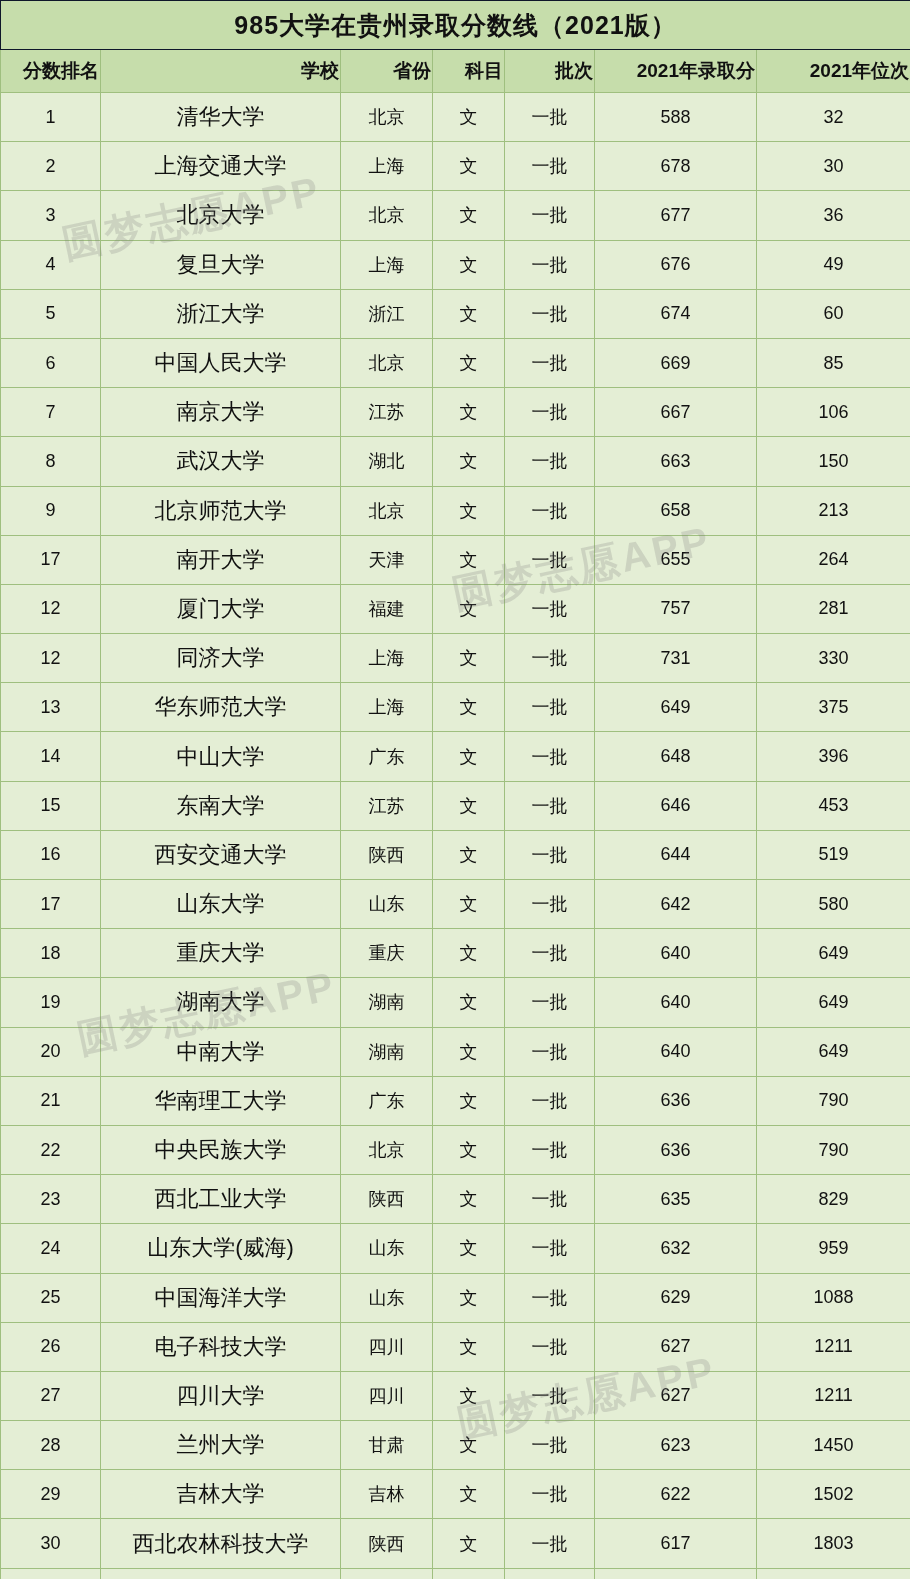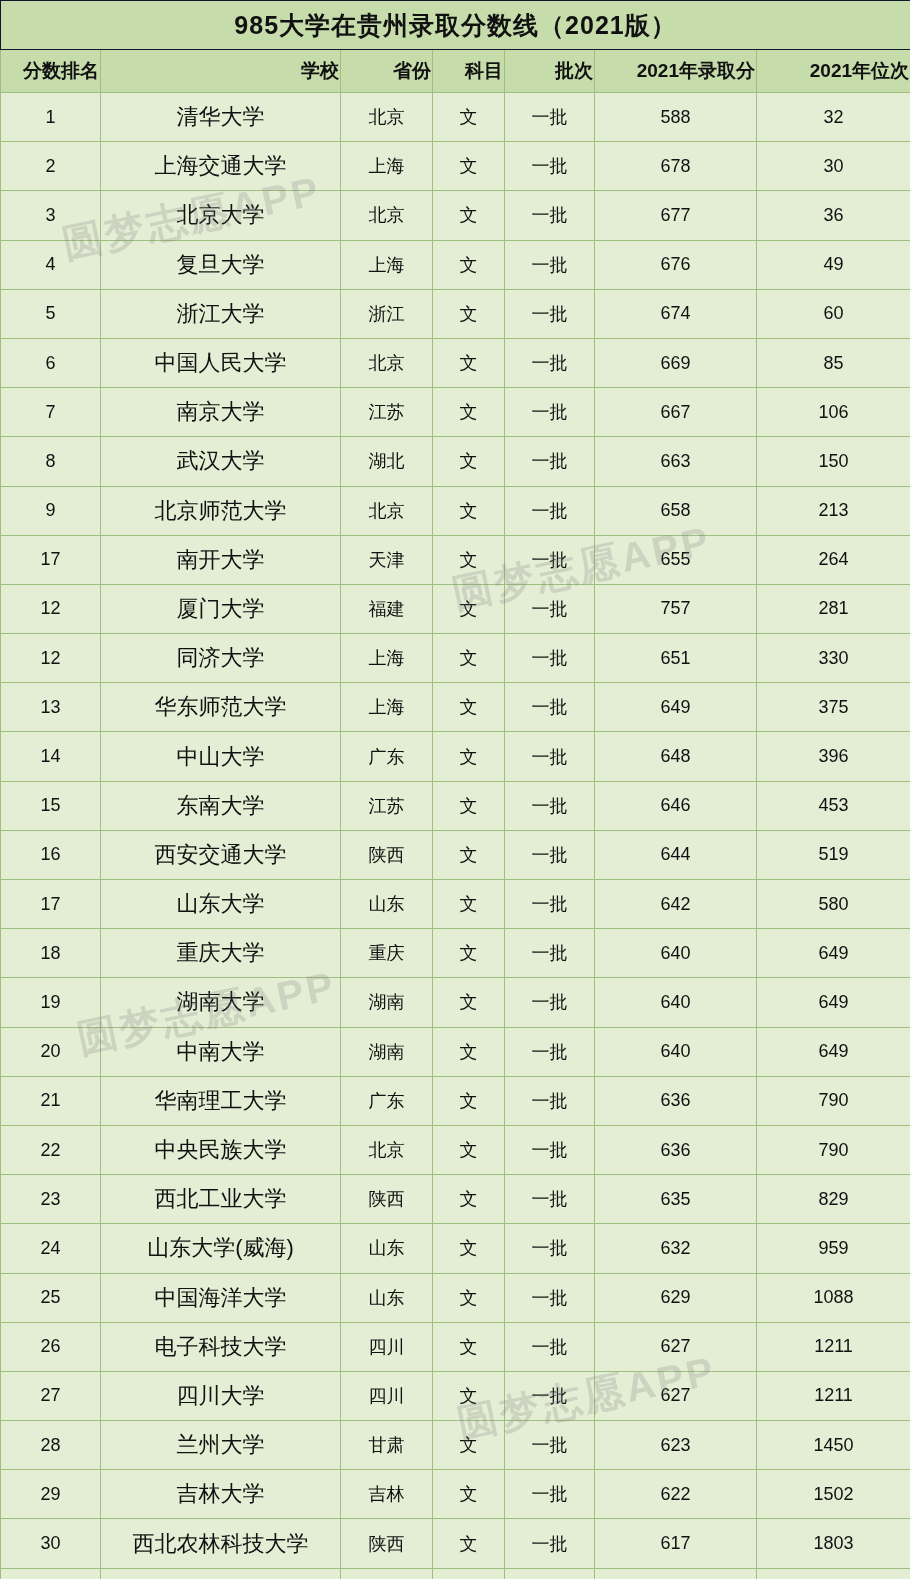--- a/index.html
+++ b/index.html
@@ -222,21 +222,21 @@
           <td class="col-batch">一批</td>
           <td class="col-score">757</td>
           <td class="col-position">281</td>
         </tr>
         <tr class="data-row">
           <td class="col-rank">12</td>
           <td class="col-school">同济大学</td>
           <td class="col-province">上海</td>
           <td class="col-subject">文</td>
           <td class="col-batch">一批</td>
-          <td class="col-score">651</td>
+          <td class="col-score">731</td>
           <td class="col-position">330</td>
         </tr>
         <tr class="data-row">
           <td class="col-rank">13</td>
           <td class="col-school">华东师范大学</td>
           <td class="col-province">上海</td>
           <td class="col-subject">文</td>
           <td class="col-batch">一批</td>
           <td class="col-score">649</td>
           <td class="col-position">375</td>

